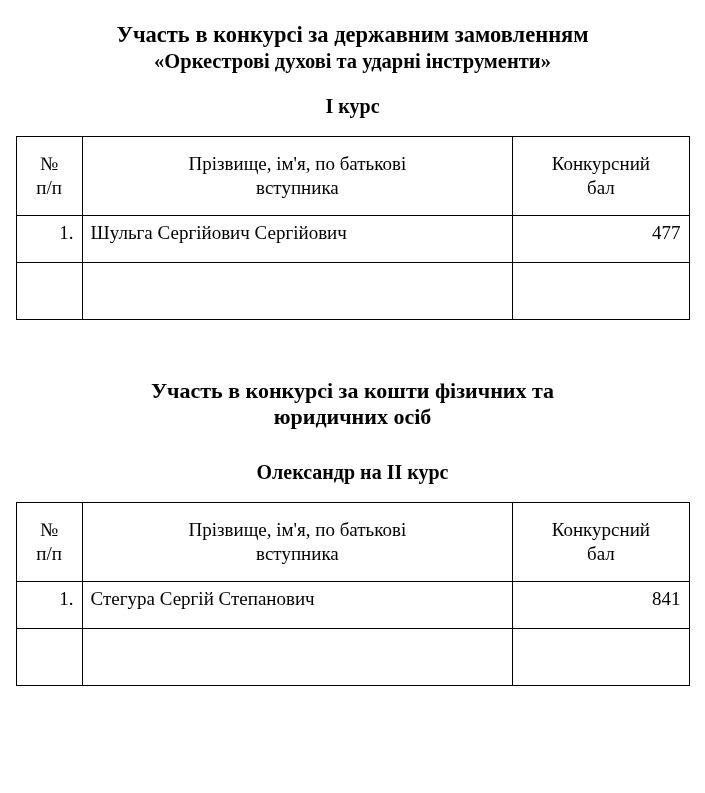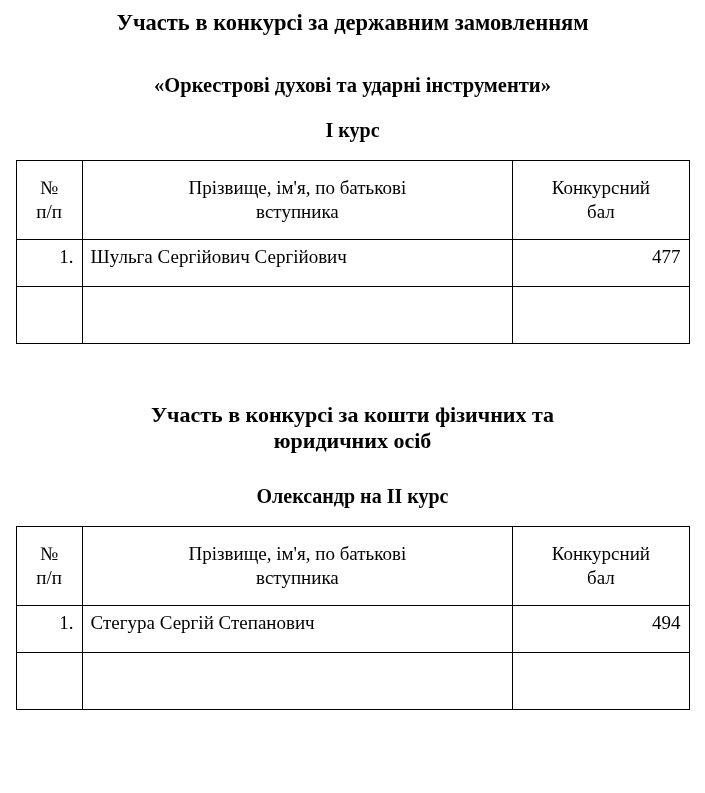--- a/index.html
+++ b/index.html
@@ -18,29 +18,29 @@
     width: 705px;
     height: 793px;
     position: relative;
     box-sizing: border-box;
   }
   .heading-block {
     text-align: center;
     font-weight: bold;
     font-size: 22px;
     line-height: 1.18;
-    padding-top: 10px;
+    padding-top: 22px;
   }
   .heading-block .line {
     display: block;
   }
   .heading-line-1 { font-size: 22.5px; }
   .heading-line-2 { font-size: 20.5px; }
   .heading-line-3 { font-size: 20.5px; }
-  .heading-line-4 { font-size: 20.5px; margin-top: 36px; }
+  .heading-line-4 { font-size: 20.5px; }
 
   .course-label {
     text-align: center;
     font-weight: bold;
     font-size: 20px;
     margin-top: 22px;
   }
 
   table.results {
     border-collapse: collapse;
@@ -168,21 +168,21 @@
         <th>
           <span>Конкурсний</span><br>
           <span>бал</span>
         </th>
       </tr>
     </thead>
     <tbody>
       <tr class="data-row">
         <td class="num">1.</td>
         <td class="name">Стегура Сергій Степанович</td>
-        <td class="score">494</td>
+        <td class="score">841</td>
       </tr>
       <tr class="blank-row">
         <td class="num"></td>
         <td class="name"></td>
         <td class="score"></td>
       </tr>
     </tbody>
   </table>
 
 </div>

